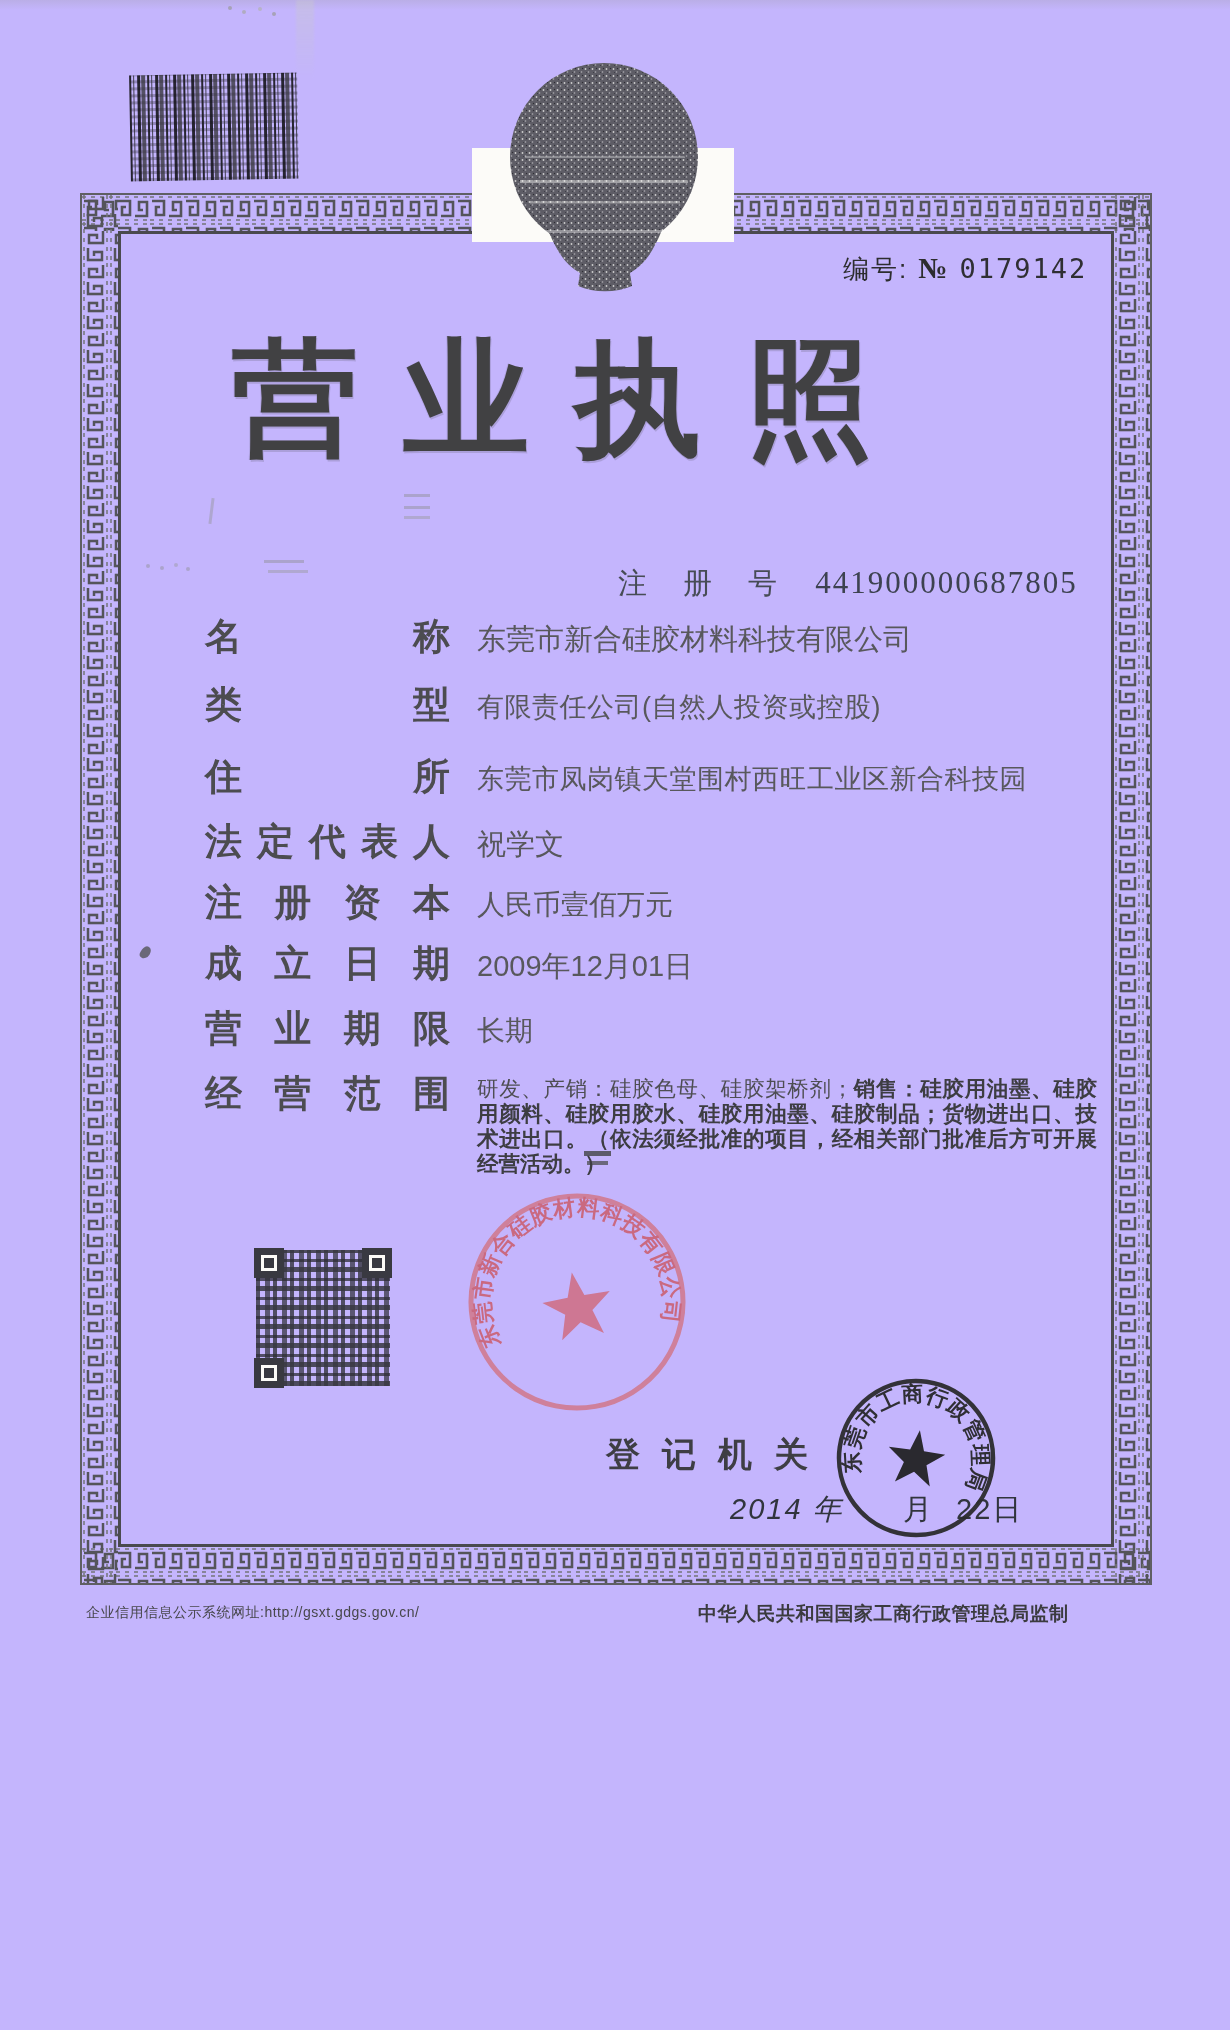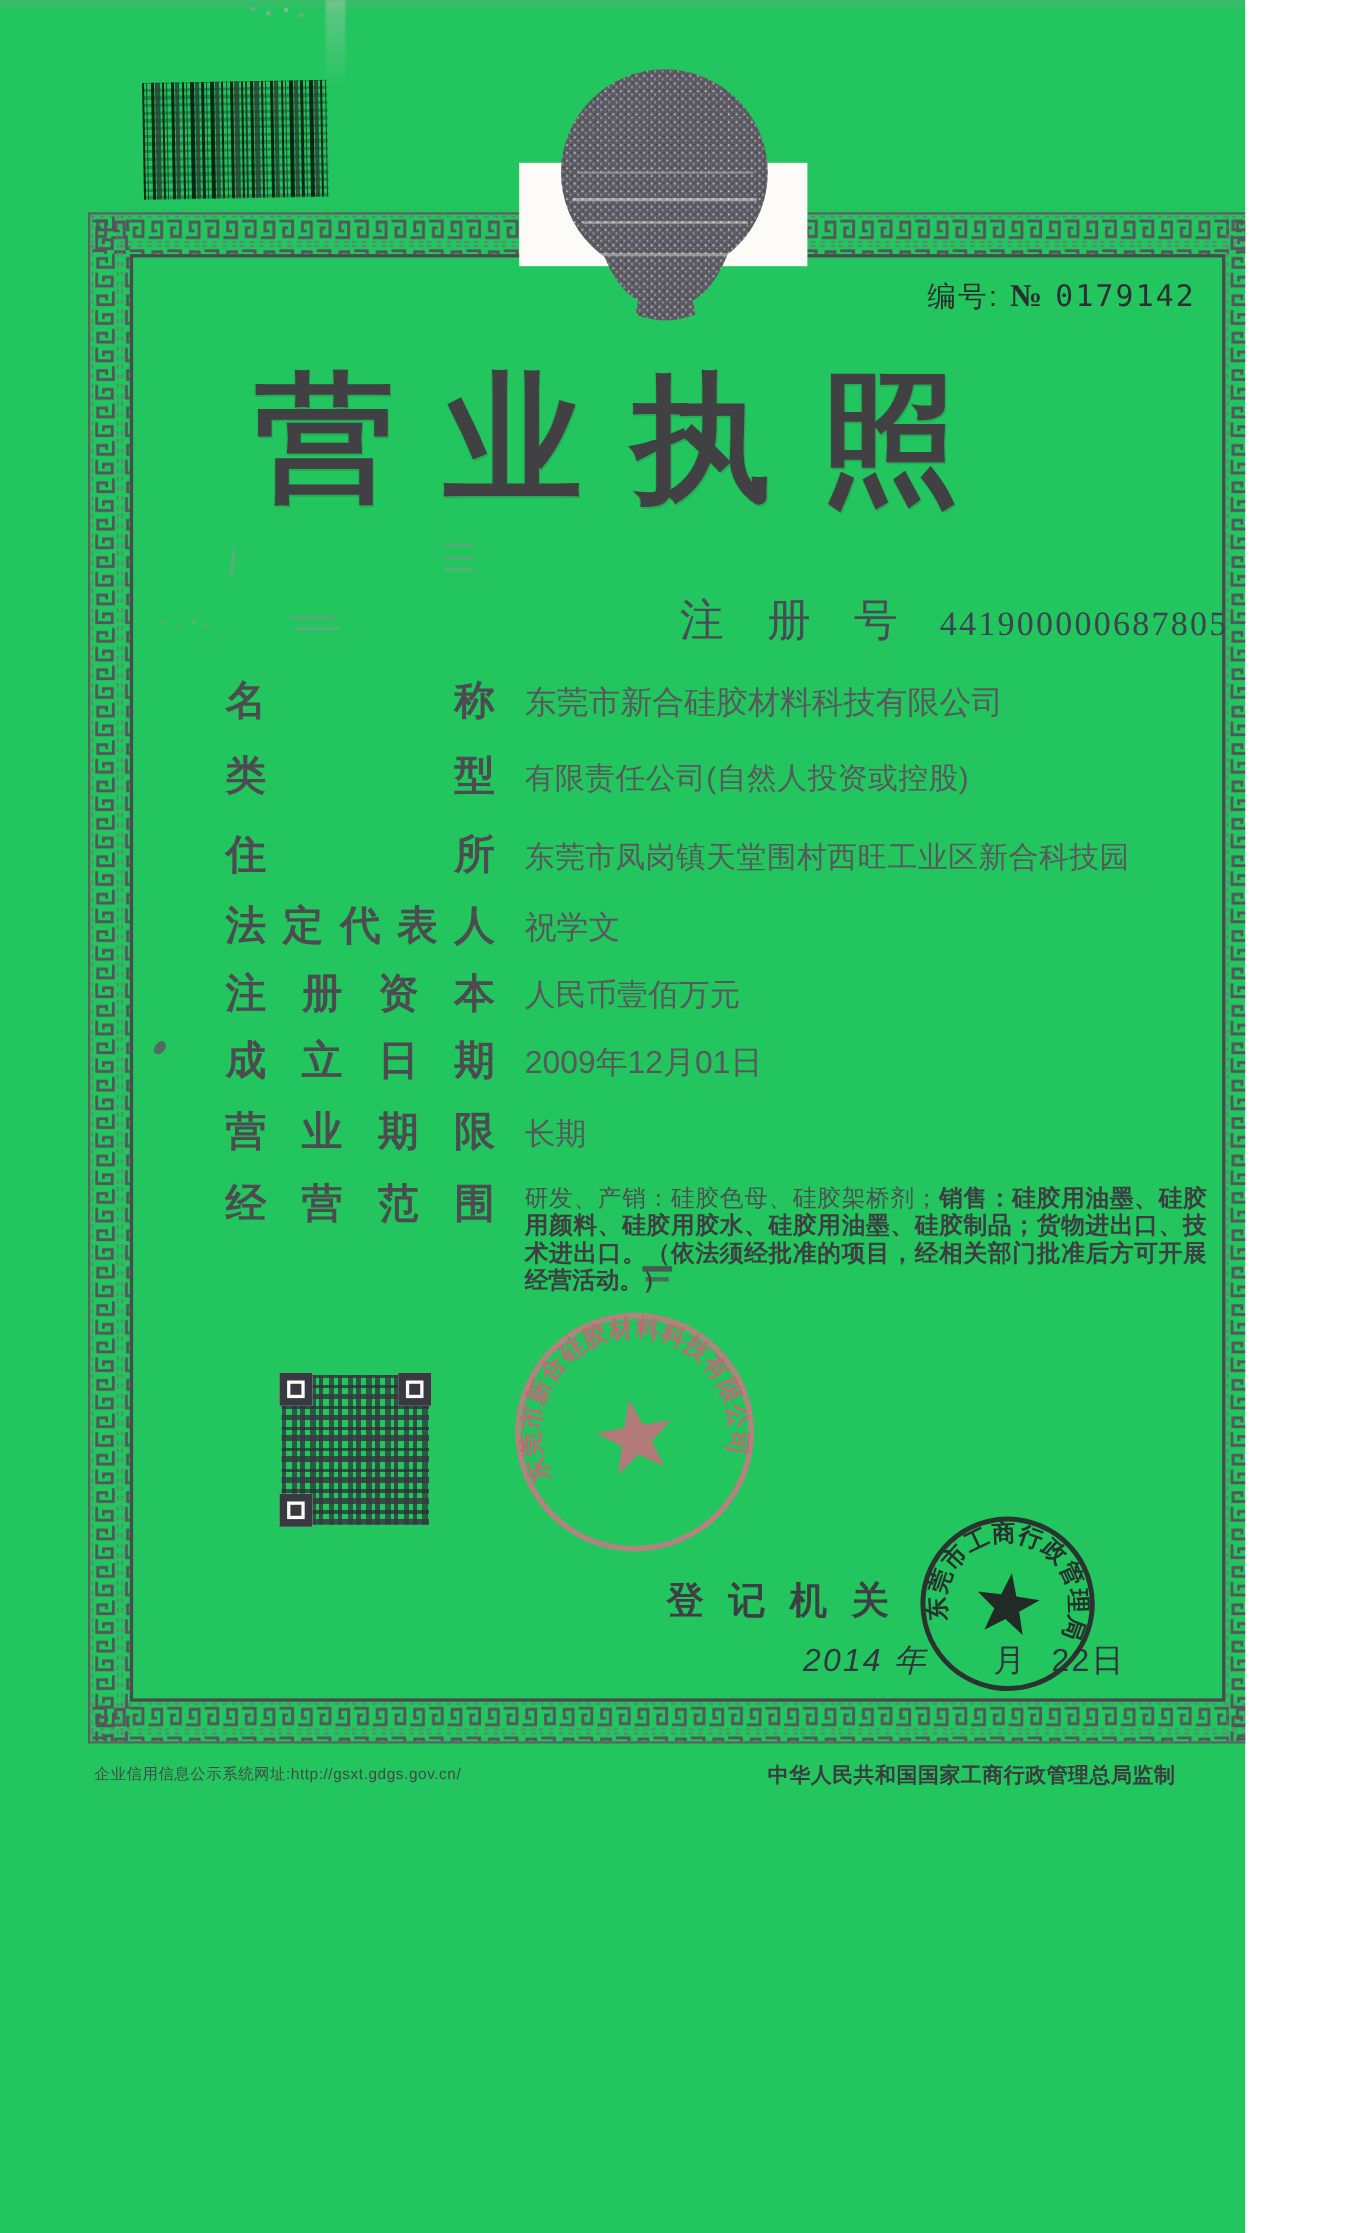--- a/index.html
+++ b/index.html
@@ -1,16 +1,16 @@
 <!DOCTYPE html>
 <html><head>
 <meta charset="utf-8">
 <style>
   html,body{margin:0;padding:0;background:#ffffff;}
-  .page{position:relative;width:1132px;height:2030px;background:#22c55e;overflow:hidden;
+  .page{position:relative;width:1230px;height:2030px;background:#c4b5fd;overflow:hidden;
         font-family:"Liberation Sans", sans-serif;color:#3b3b3b;}
 
   
   .top-smudge{position:absolute;left:0;top:0;width:100%;height:10px;
     background:linear-gradient(180deg,rgba(150,150,150,.22),rgba(150,150,150,0));}
   .streak{position:absolute;left:296px;top:0;width:18px;height:80px;opacity:.4;
     background:linear-gradient(180deg,#c9c9c9,rgba(201,201,201,0));filter:blur(1px);}
   .specks{position:absolute;left:228px;top:6px;width:4px;height:4px;background:#9b9b9b;border-radius:50%;
     box-shadow:14px 4px 0 #a8a8a8, 30px 1px 0 #b3b3b3, 44px 6px 0 #9b9b9b;opacity:.7;}
   .art{position:absolute;opacity:.45;filter:blur(.6px);}
@@ -49,21 +49,21 @@
   .serial{position:absolute;left:843px;top:252px;z-index:4;display:flex;align-items:baseline;gap:10px;
     font-size:26px;color:#2d2d2f;letter-spacing:2px;}
   .serial .no-sign{font-family:"Liberation Serif",serif;font-weight:bold;font-size:29px;}
   .serial .digits{font-family:"DejaVu Sans Mono",monospace;font-size:27px;letter-spacing:2px;color:#2f2f33;}
 
   .title{position:absolute;left:232px;top:330px;z-index:4;font-size:126px;font-weight:bold;line-height:1.1;
     letter-spacing:44px;color:#414143;white-space:nowrap;
     text-shadow:1px 2px 0 rgba(60,60,60,.18), -1px 0 0 rgba(60,60,60,.12);}
 
   .regno{position:absolute;left:618px;top:536px;z-index:4;display:flex;align-items:baseline;}
-  .regno .lbl{font-size:40px;letter-spacing:14px;color:#474c55;font-weight:500;white-space:nowrap;}
+  .regno .lbl{font-size:29px;letter-spacing:14px;color:#474c55;font-weight:500;white-space:nowrap;margin-top:28px;}
   .regno .val{font-family:"Liberation Serif",serif;font-size:31px;letter-spacing:2px;color:#3d4250;margin-left:24px;}
 
   
   .row{position:absolute;left:205px;z-index:4;}
   .flabel{display:flex;justify-content:space-between;width:245px;font-size:37px;font-weight:700;
     color:#4c4c50;line-height:42px;}
   .fvalue{position:absolute;left:272px;top:5px;white-space:nowrap;color:#58585c;line-height:36px;}
   .v-29{font-size:29px;} .v-28{font-size:28px;} .v-27{font-size:27px;letter-spacing:.5px;}
   .scope{position:absolute;left:272px;top:4px;width:620px;white-space:normal;font-size:21.5px;
     line-height:25px;text-align:justify;color:#4e4e53;}

